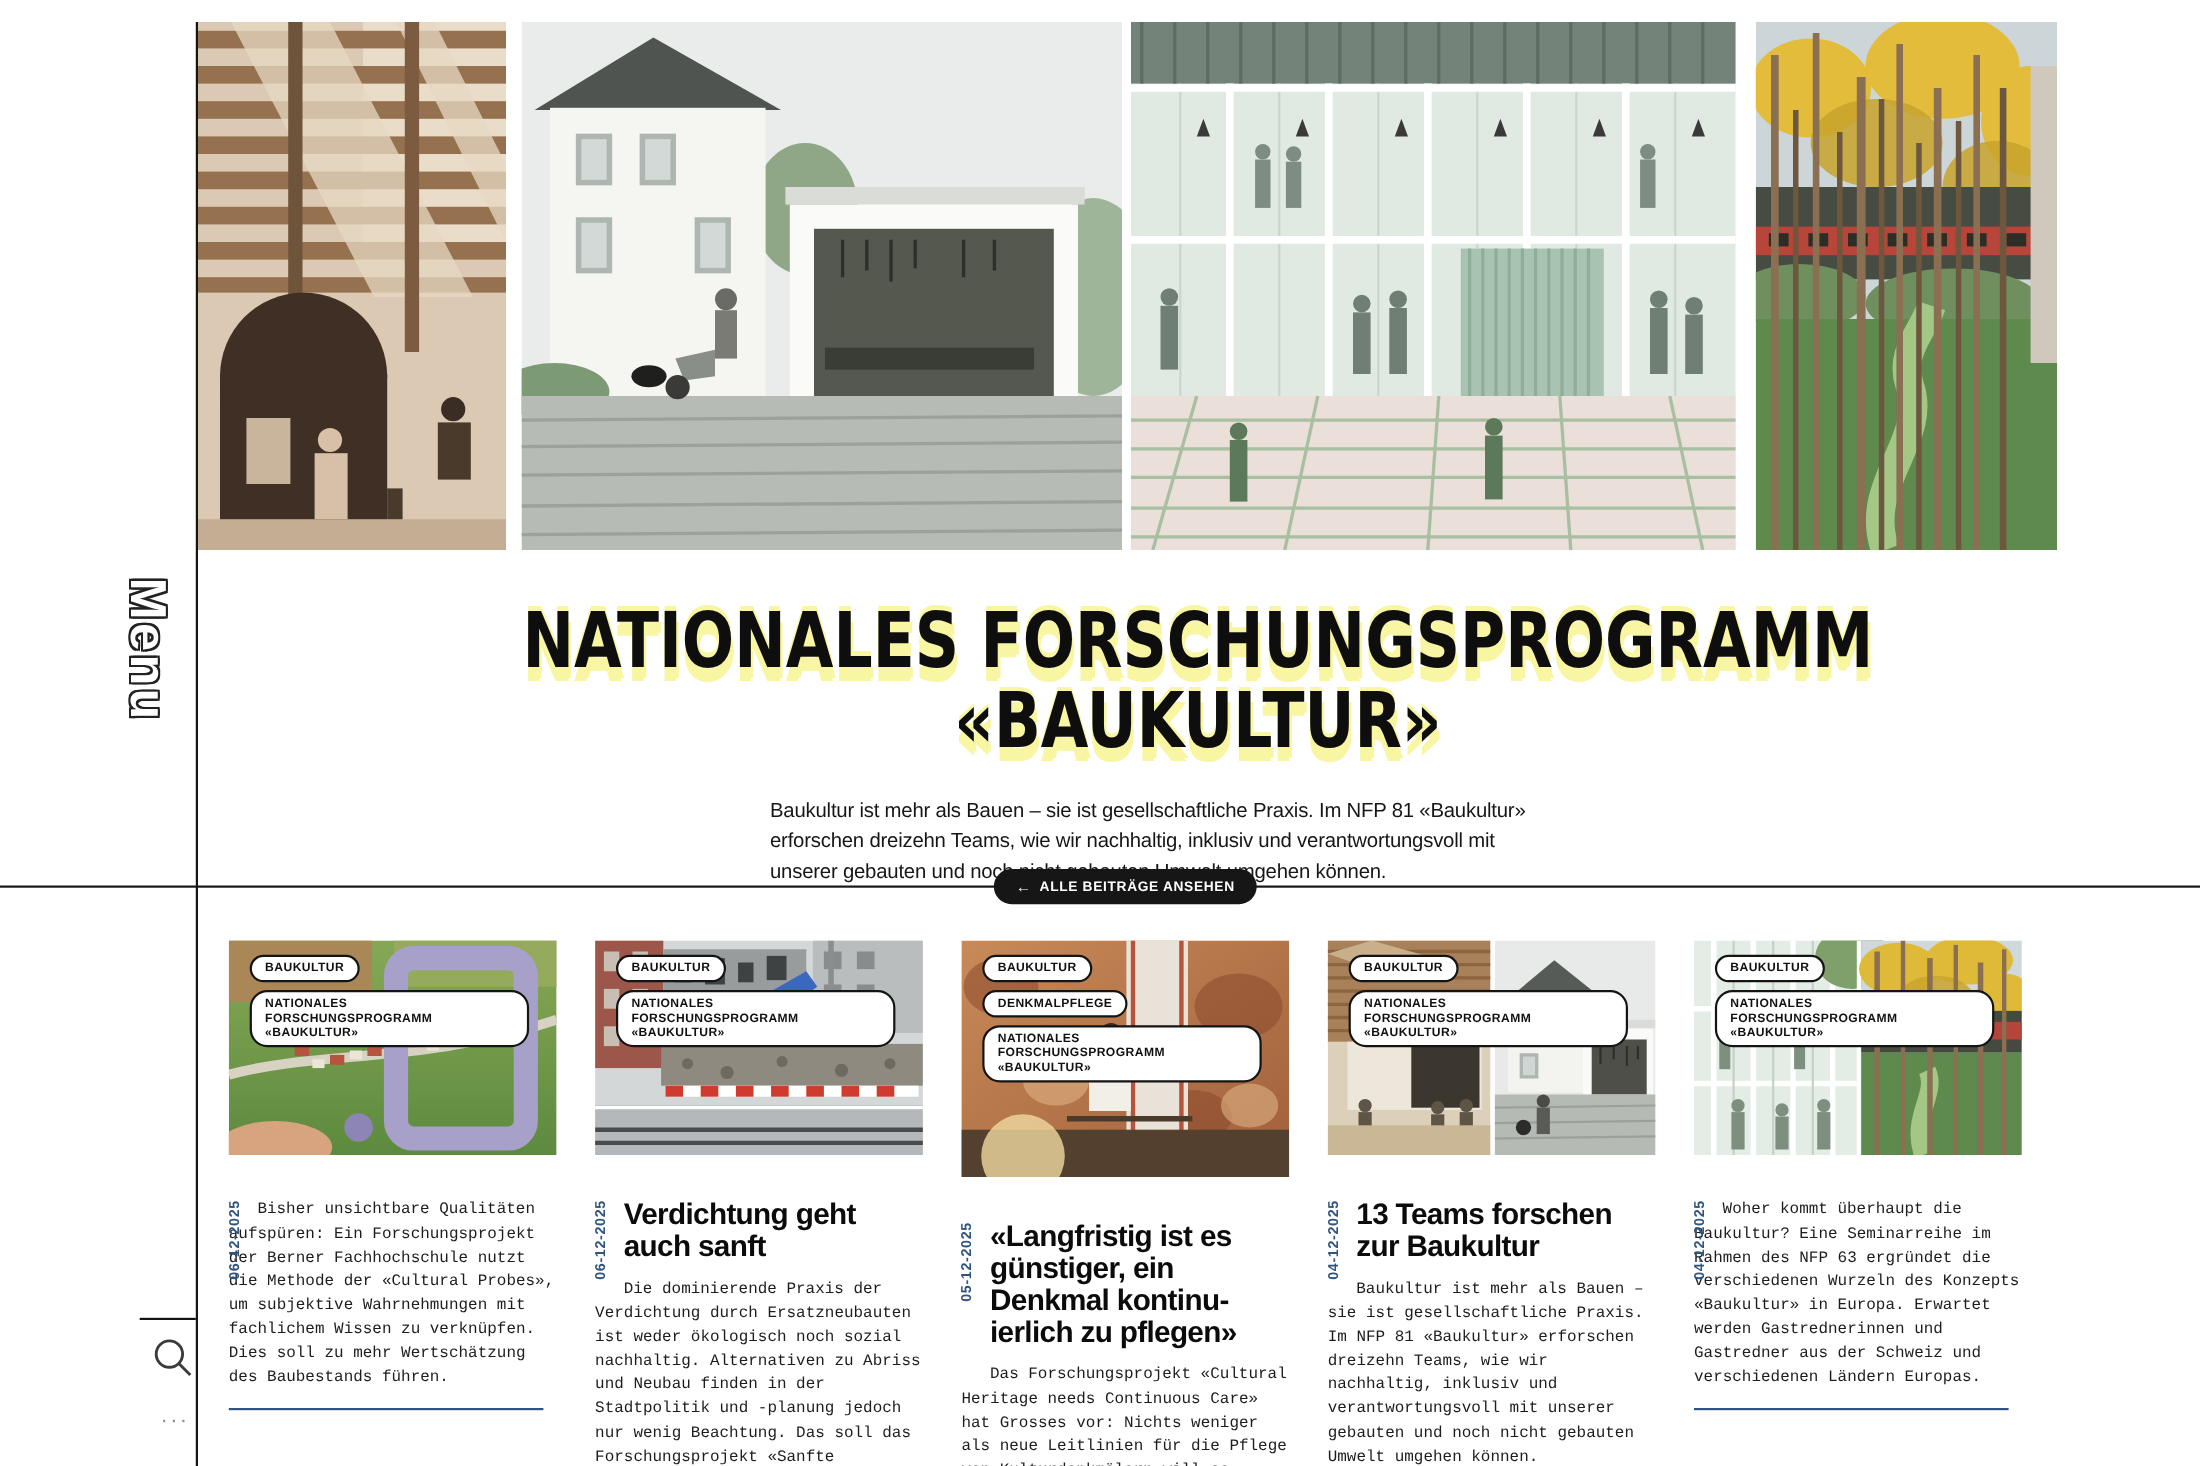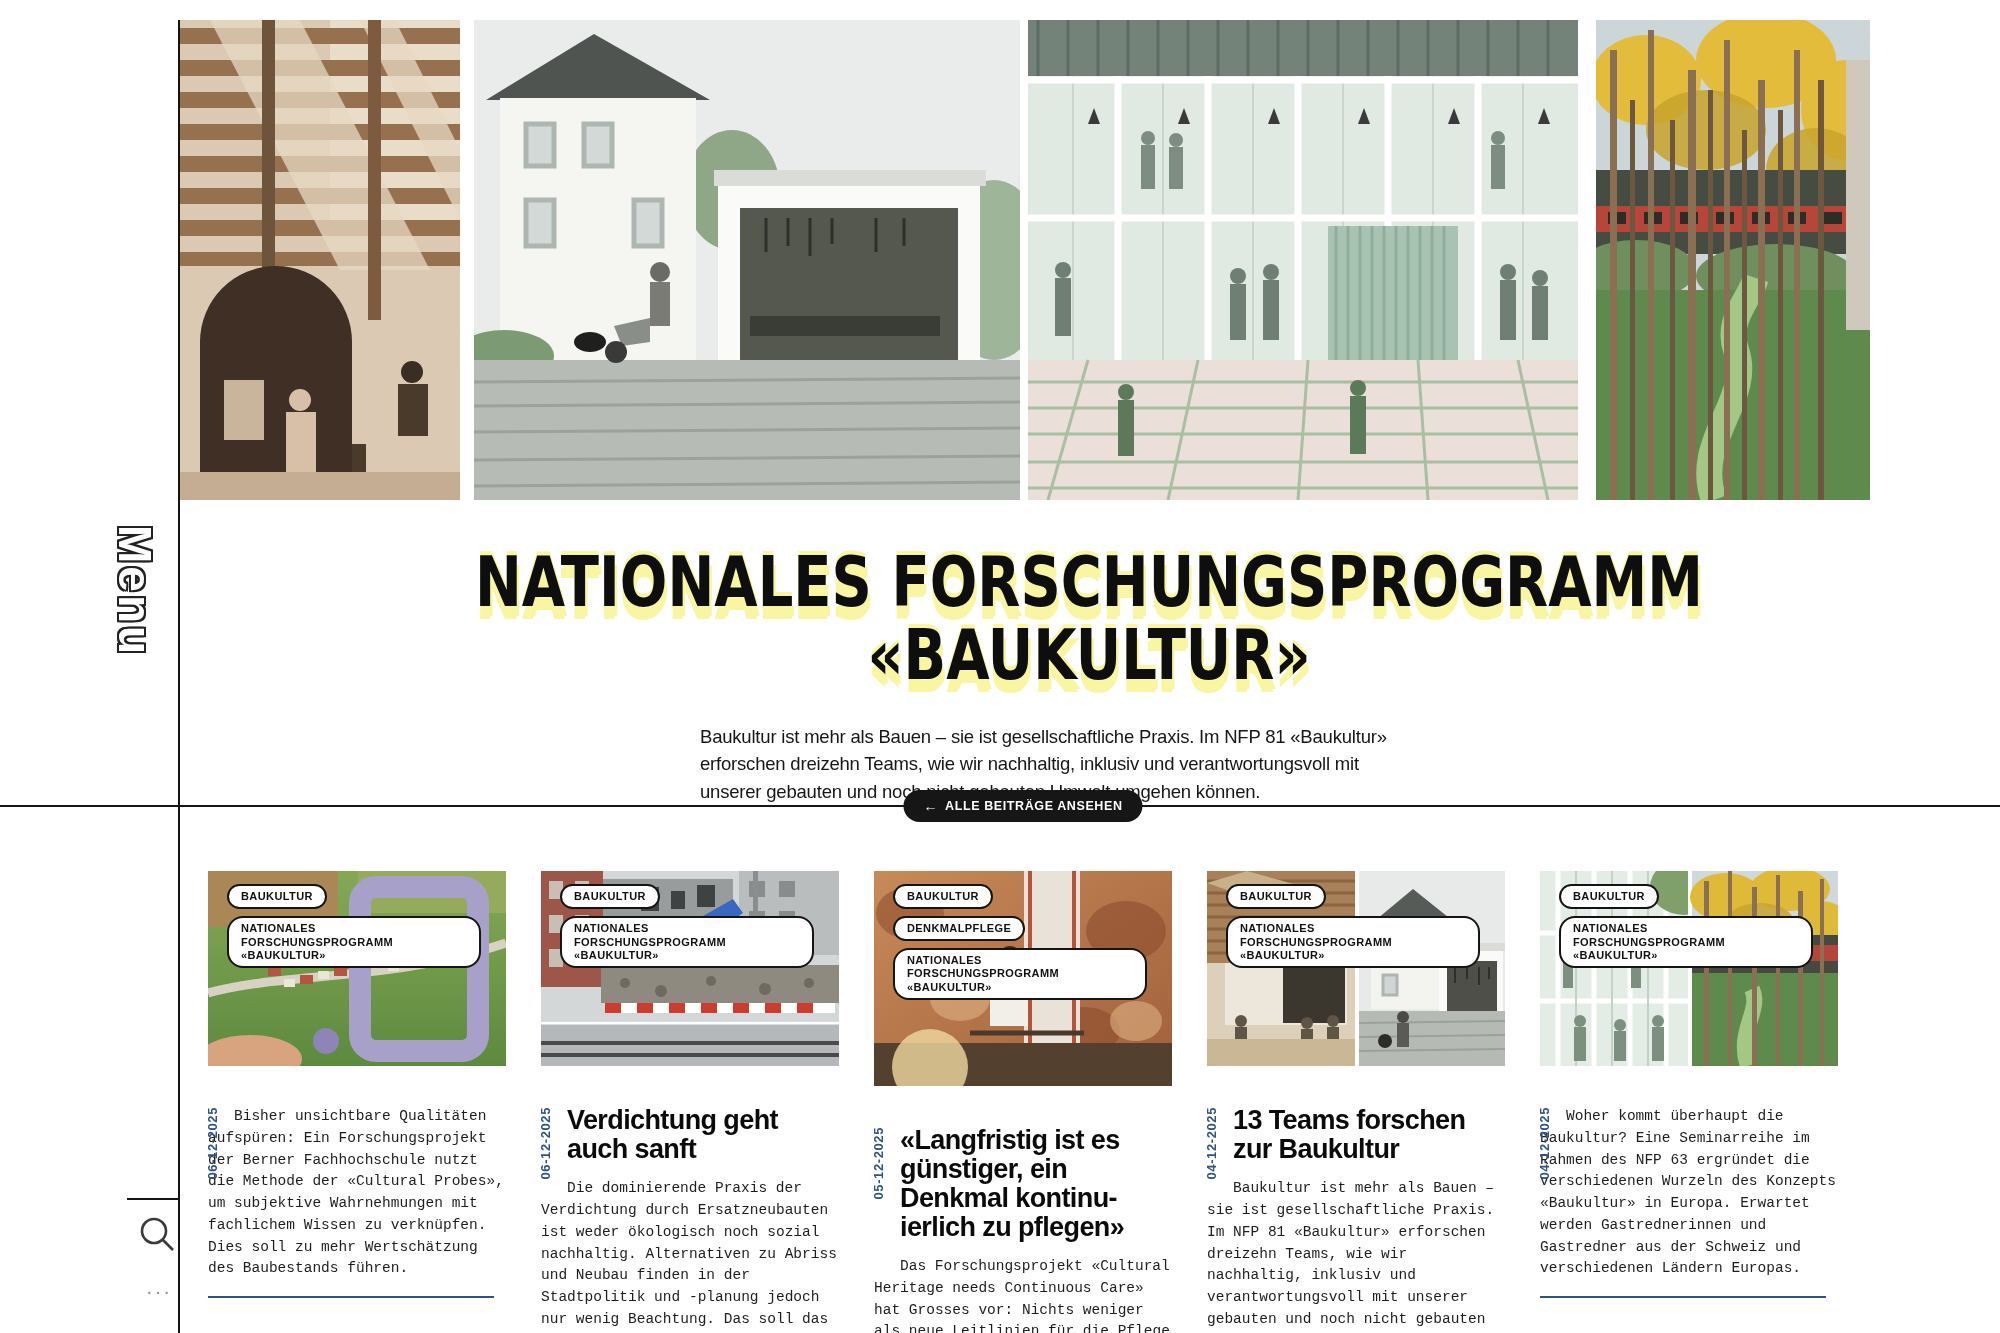--- a/index.html
+++ b/index.html
@@ -32,21 +32,21 @@
   .cta-line{position:absolute;left:0;top:805px;width:2000px;height:2px;background:#161616;}
   .cta-btn{position:absolute;left:1023px;top:806px;transform:translate(-50%,-50%);
     background:#161616;color:#fff;border:none;border-radius:999px;padding:9px 20px;
     font-family:"Liberation Sans",sans-serif;font-weight:700;font-size:12.5px;letter-spacing:.6px;
     white-space:nowrap;cursor:pointer;display:flex;align-items:center;gap:7px;}
   .cta-btn .arr{font-size:14px;line-height:1;}
 
   
   .cards{position:absolute;left:208px;top:855px;display:flex;gap:35px;align-items:flex-start;}
   .card{width:298px;flex:0 0 298px;}
-  .card-img{position:relative;width:298px;height:195px;cursor:pointer;margin-top:16px;}
+  .card-img{position:relative;width:298px;height:195px;cursor:pointer;}
   .card.tall .card-img{height:215px;}
   .card-img svg{display:block;width:100%;height:100%;}
   .tags{position:absolute;top:13px;left:19px;display:flex;flex-direction:column;align-items:flex-start;gap:7px;}
   .pill{background:#fff;border:2px solid #141414;border-radius:16px;padding:4px 12px 3px;
     font-size:11px;font-weight:700;letter-spacing:.4px;line-height:1.25;color:#111;
     max-width:226px;cursor:pointer;white-space:normal;}
   .card-text{position:relative;margin-top:40px;}
   .card-date{position:absolute;left:-3px;top:1px;writing-mode:vertical-rl;transform:rotate(180deg);
     font-size:13px;font-weight:700;letter-spacing:.6px;color:#2f5480;}
   .card-title{margin:0 0 10px 26px;font-weight:700;font-size:27px;line-height:1.07;

